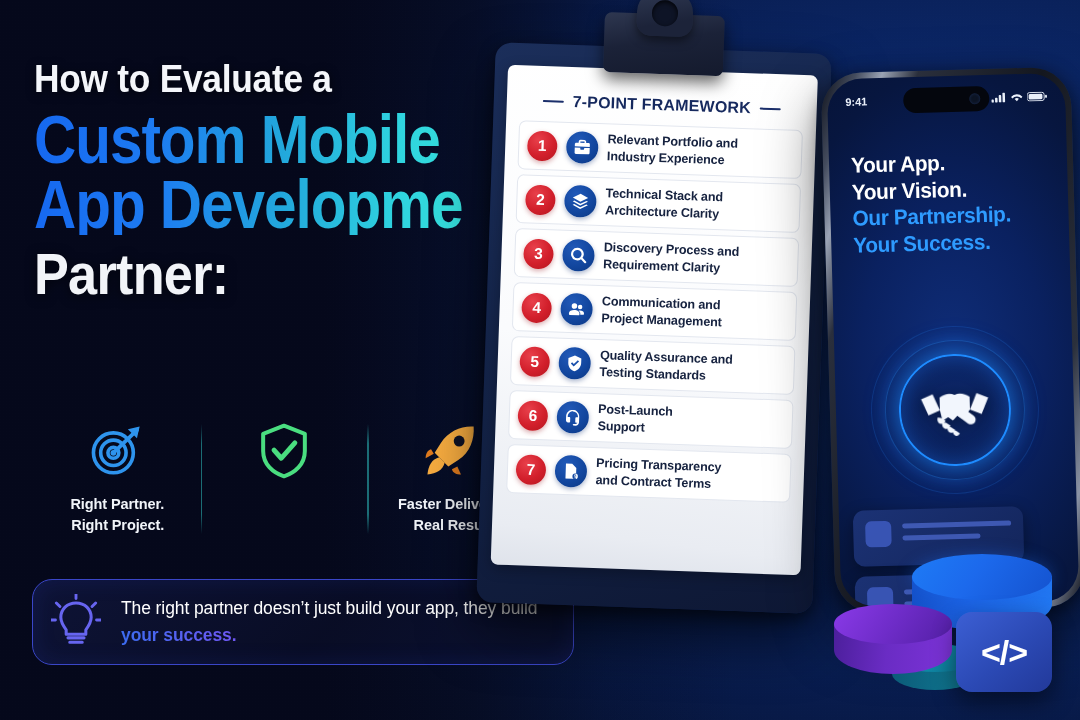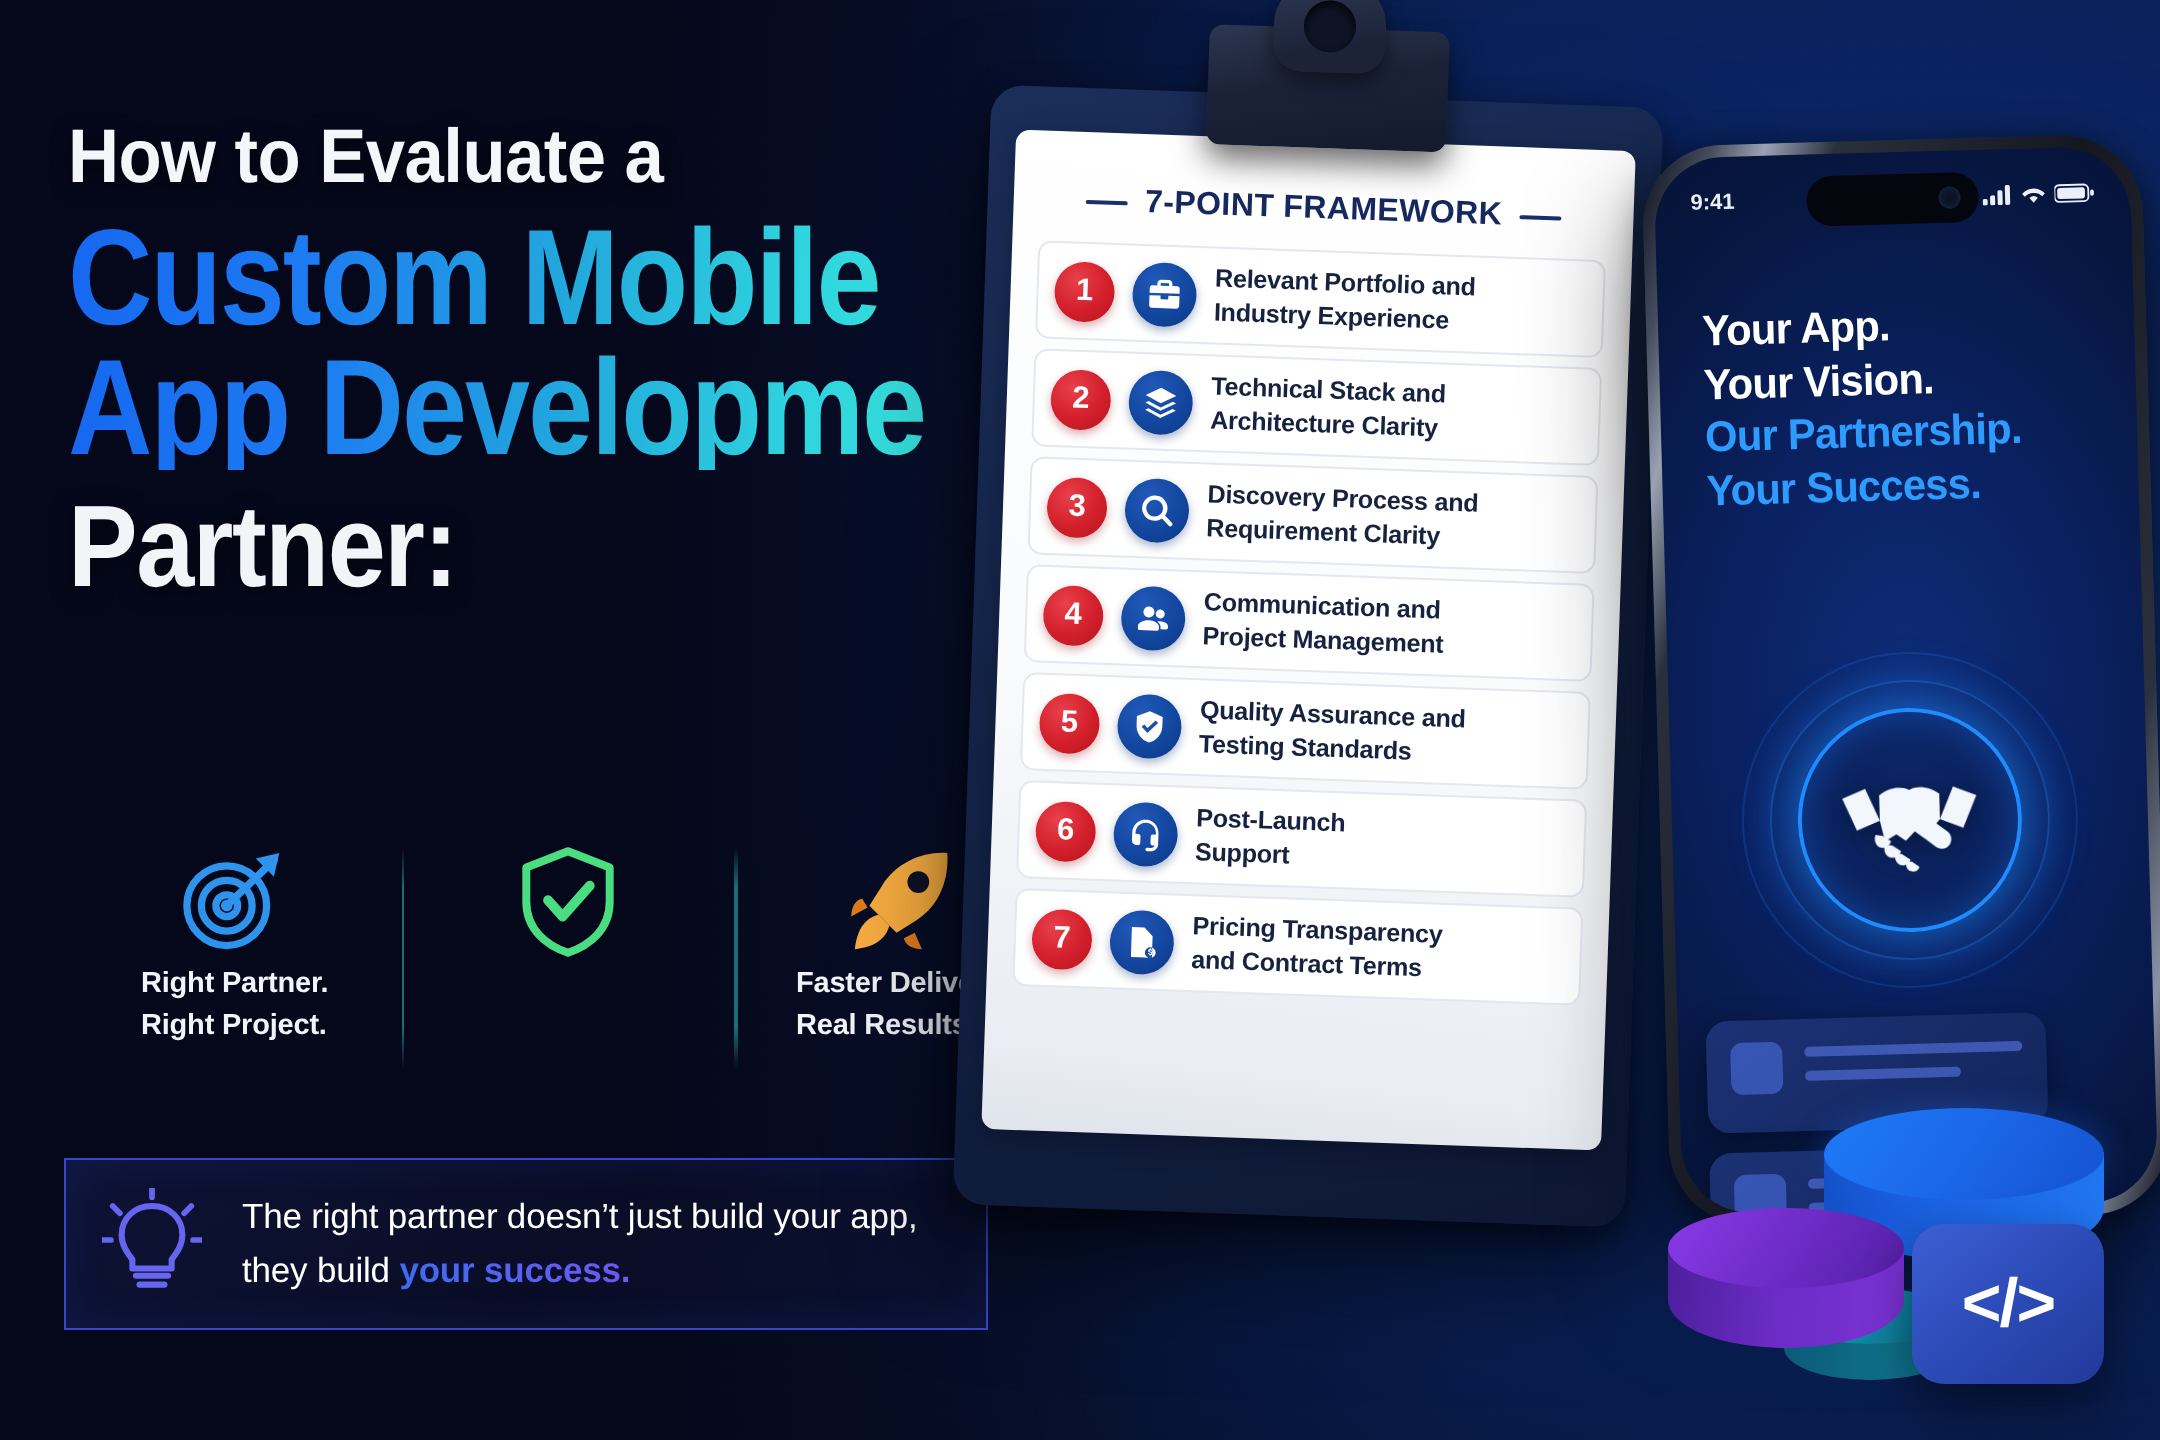--- a/index.html
+++ b/index.html
@@ -78,28 +78,28 @@
     flex:1; display:flex; flex-direction:column; align-items:center;
     position:relative; padding-top:2px;
   }
   .feat + .feat::before {
     content:""; position:absolute; left:0; top:6px;
     width:1.5px; height:110px;
     background:linear-gradient(180deg, rgba(45,190,190,0) 0%, rgba(45,190,190,.55) 18%, rgba(45,190,190,.55) 82%, rgba(45,190,190,0) 100%);
   }
   .feat-ico { height:62px; display:flex; align-items:center; justify-content:center; }
   .feat-txt {
-    margin-top:0; text-align:left; color:#F1F4F9;
+    margin-top:12px; text-align:right; color:#F1F4F9;
     font-size:14.5px; font-weight:700; line-height:1.42; letter-spacing:-.1px;
   }
 
   
   .callout {
-    position:absolute; left:32px; top:579px; width:462px; height:86px;
-    border:1px solid #3A46C8; border-radius:0;
+    position:absolute; left:32px; top:579px; width:542px; height:86px;
+    border:1px solid #3A46C8; border-radius:20px;
     background:linear-gradient(135deg, rgba(16,22,60,.82) 0%, rgba(10,14,40,.78) 55%, rgba(12,18,52,.82) 100%);
     display:flex; align-items:center; gap:20px; padding:0 18px;
     box-shadow:0 0 22px rgba(40,60,200,.16) inset;
   }
   .callout-txt { color:#FFFFFF; font-size:17.5px; line-height:1.52; font-weight:400; letter-spacing:-.1px; }
   .callout-accent {
     font-weight:700;
     background:linear-gradient(90deg,#3C6CF0,#6E57F2);
     -webkit-background-clip:text; background-clip:text; color:transparent; -webkit-text-fill-color:transparent;
   }

